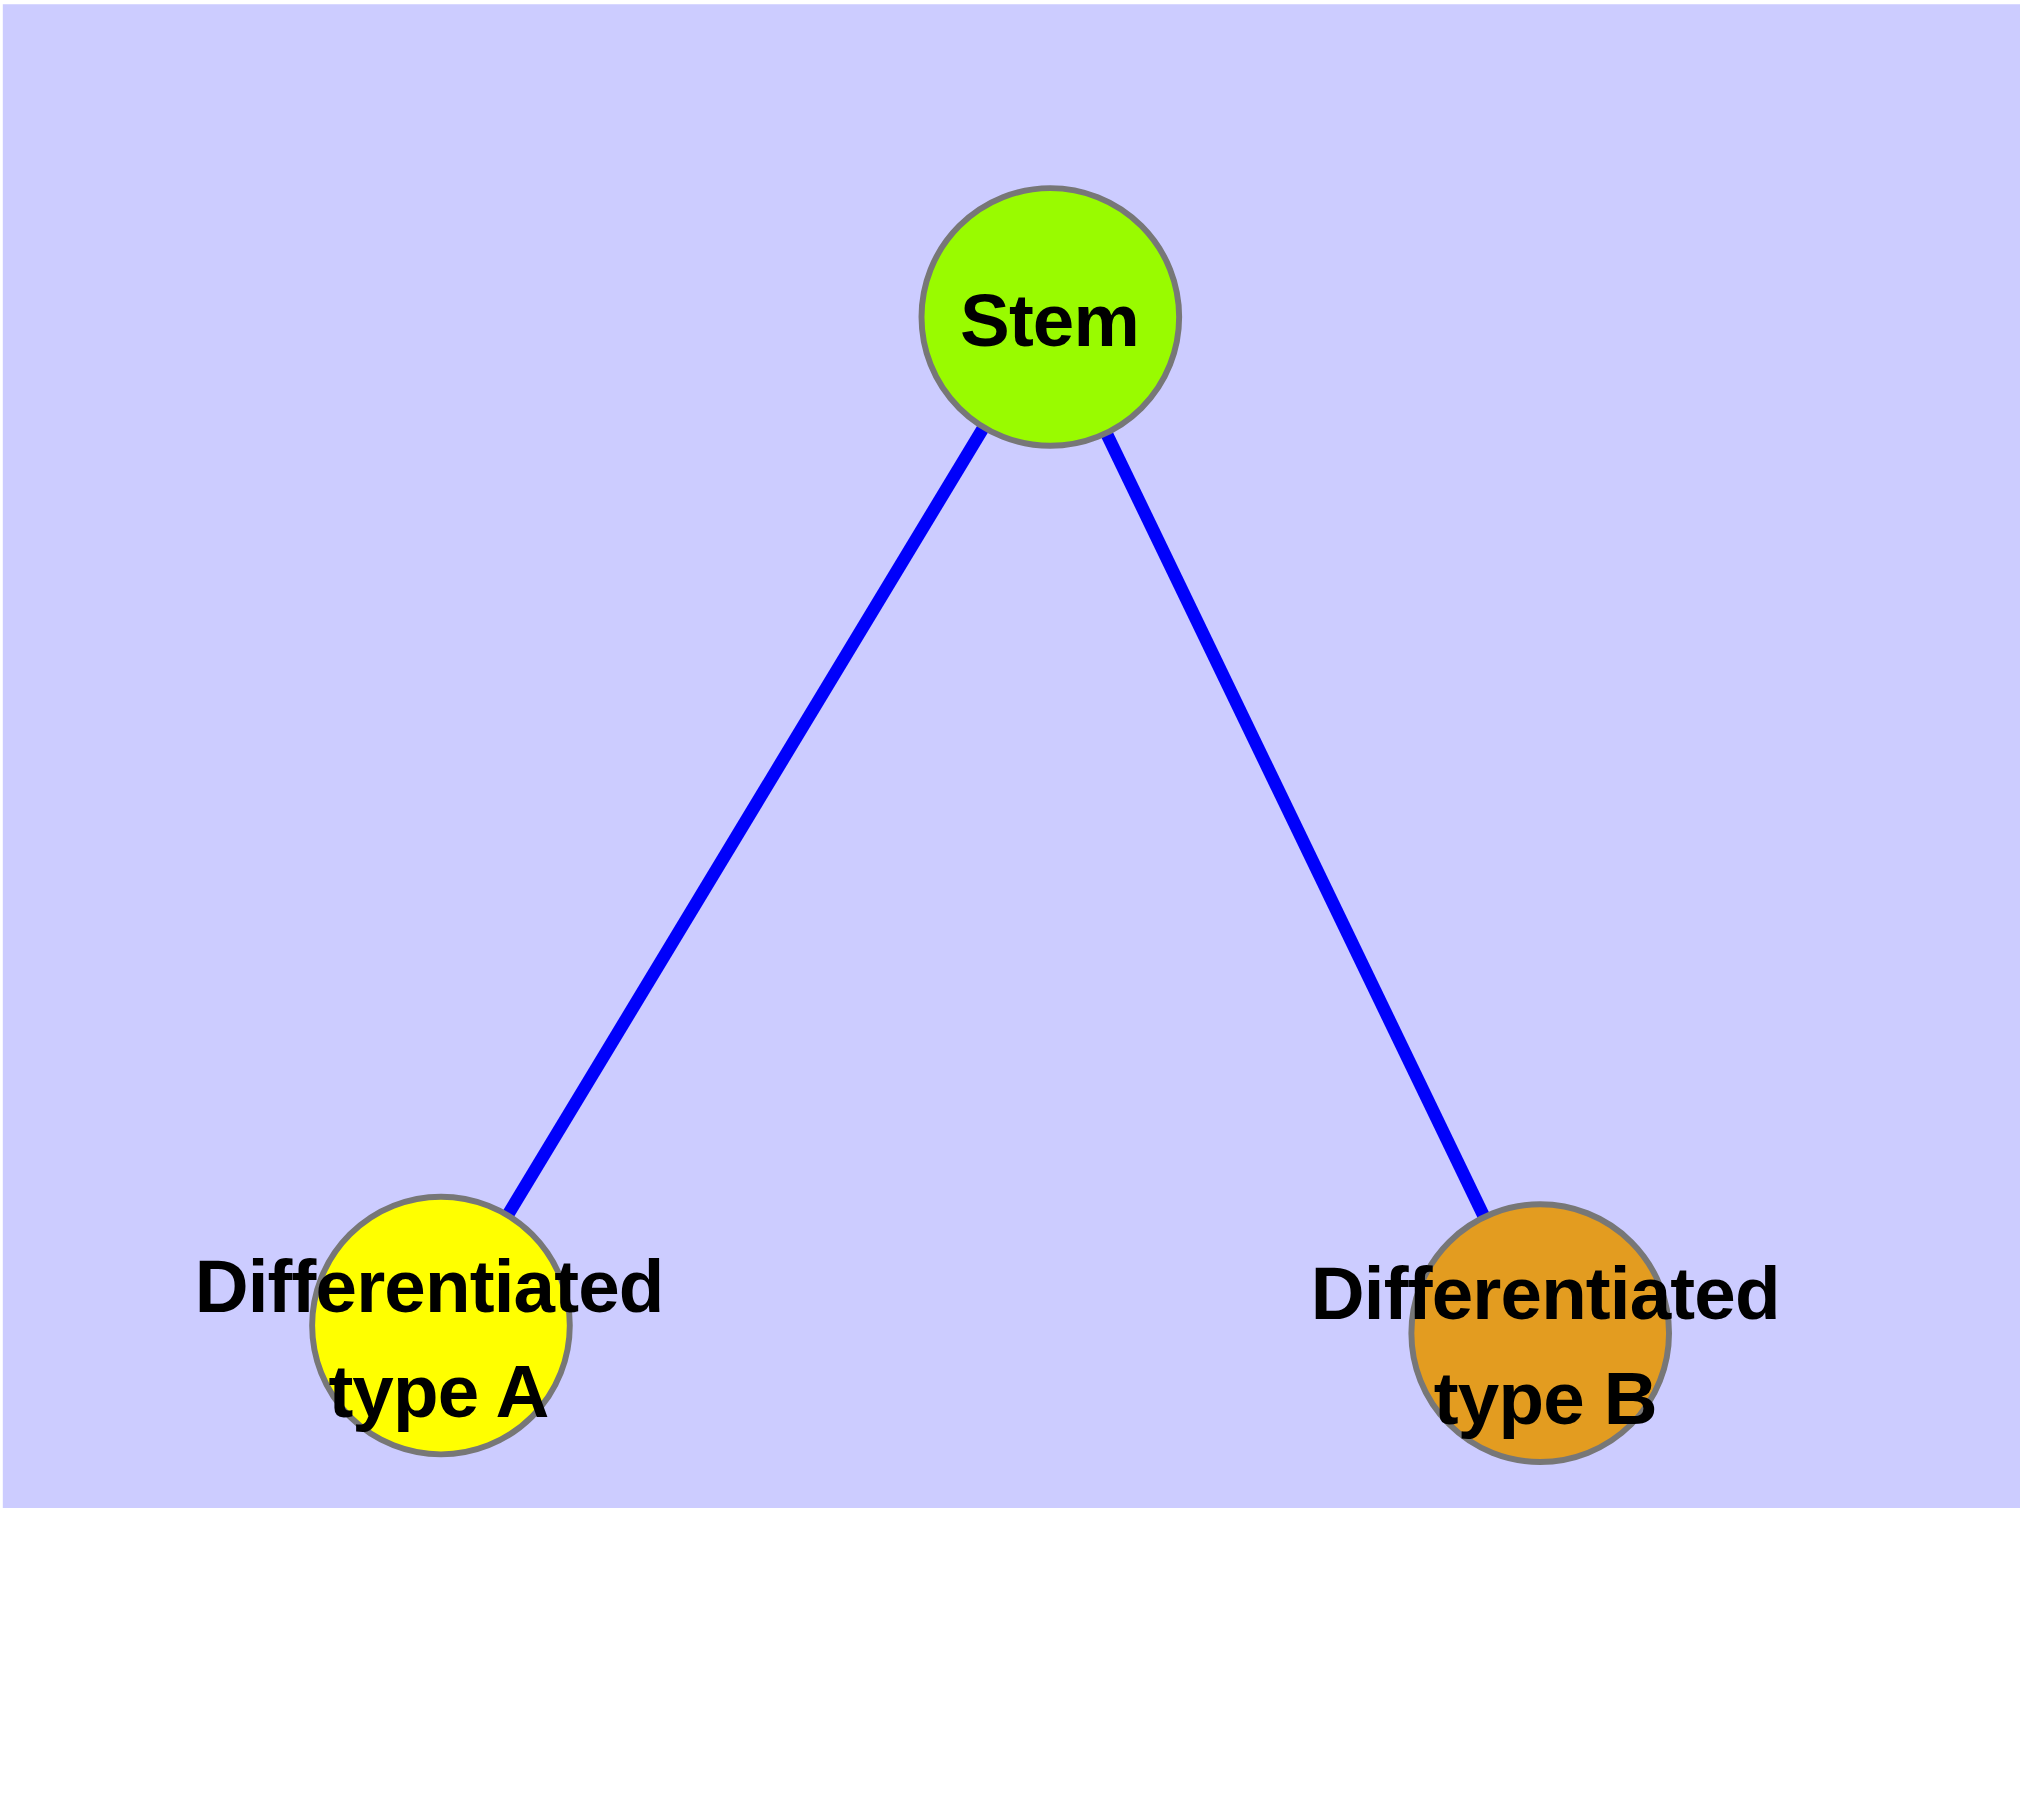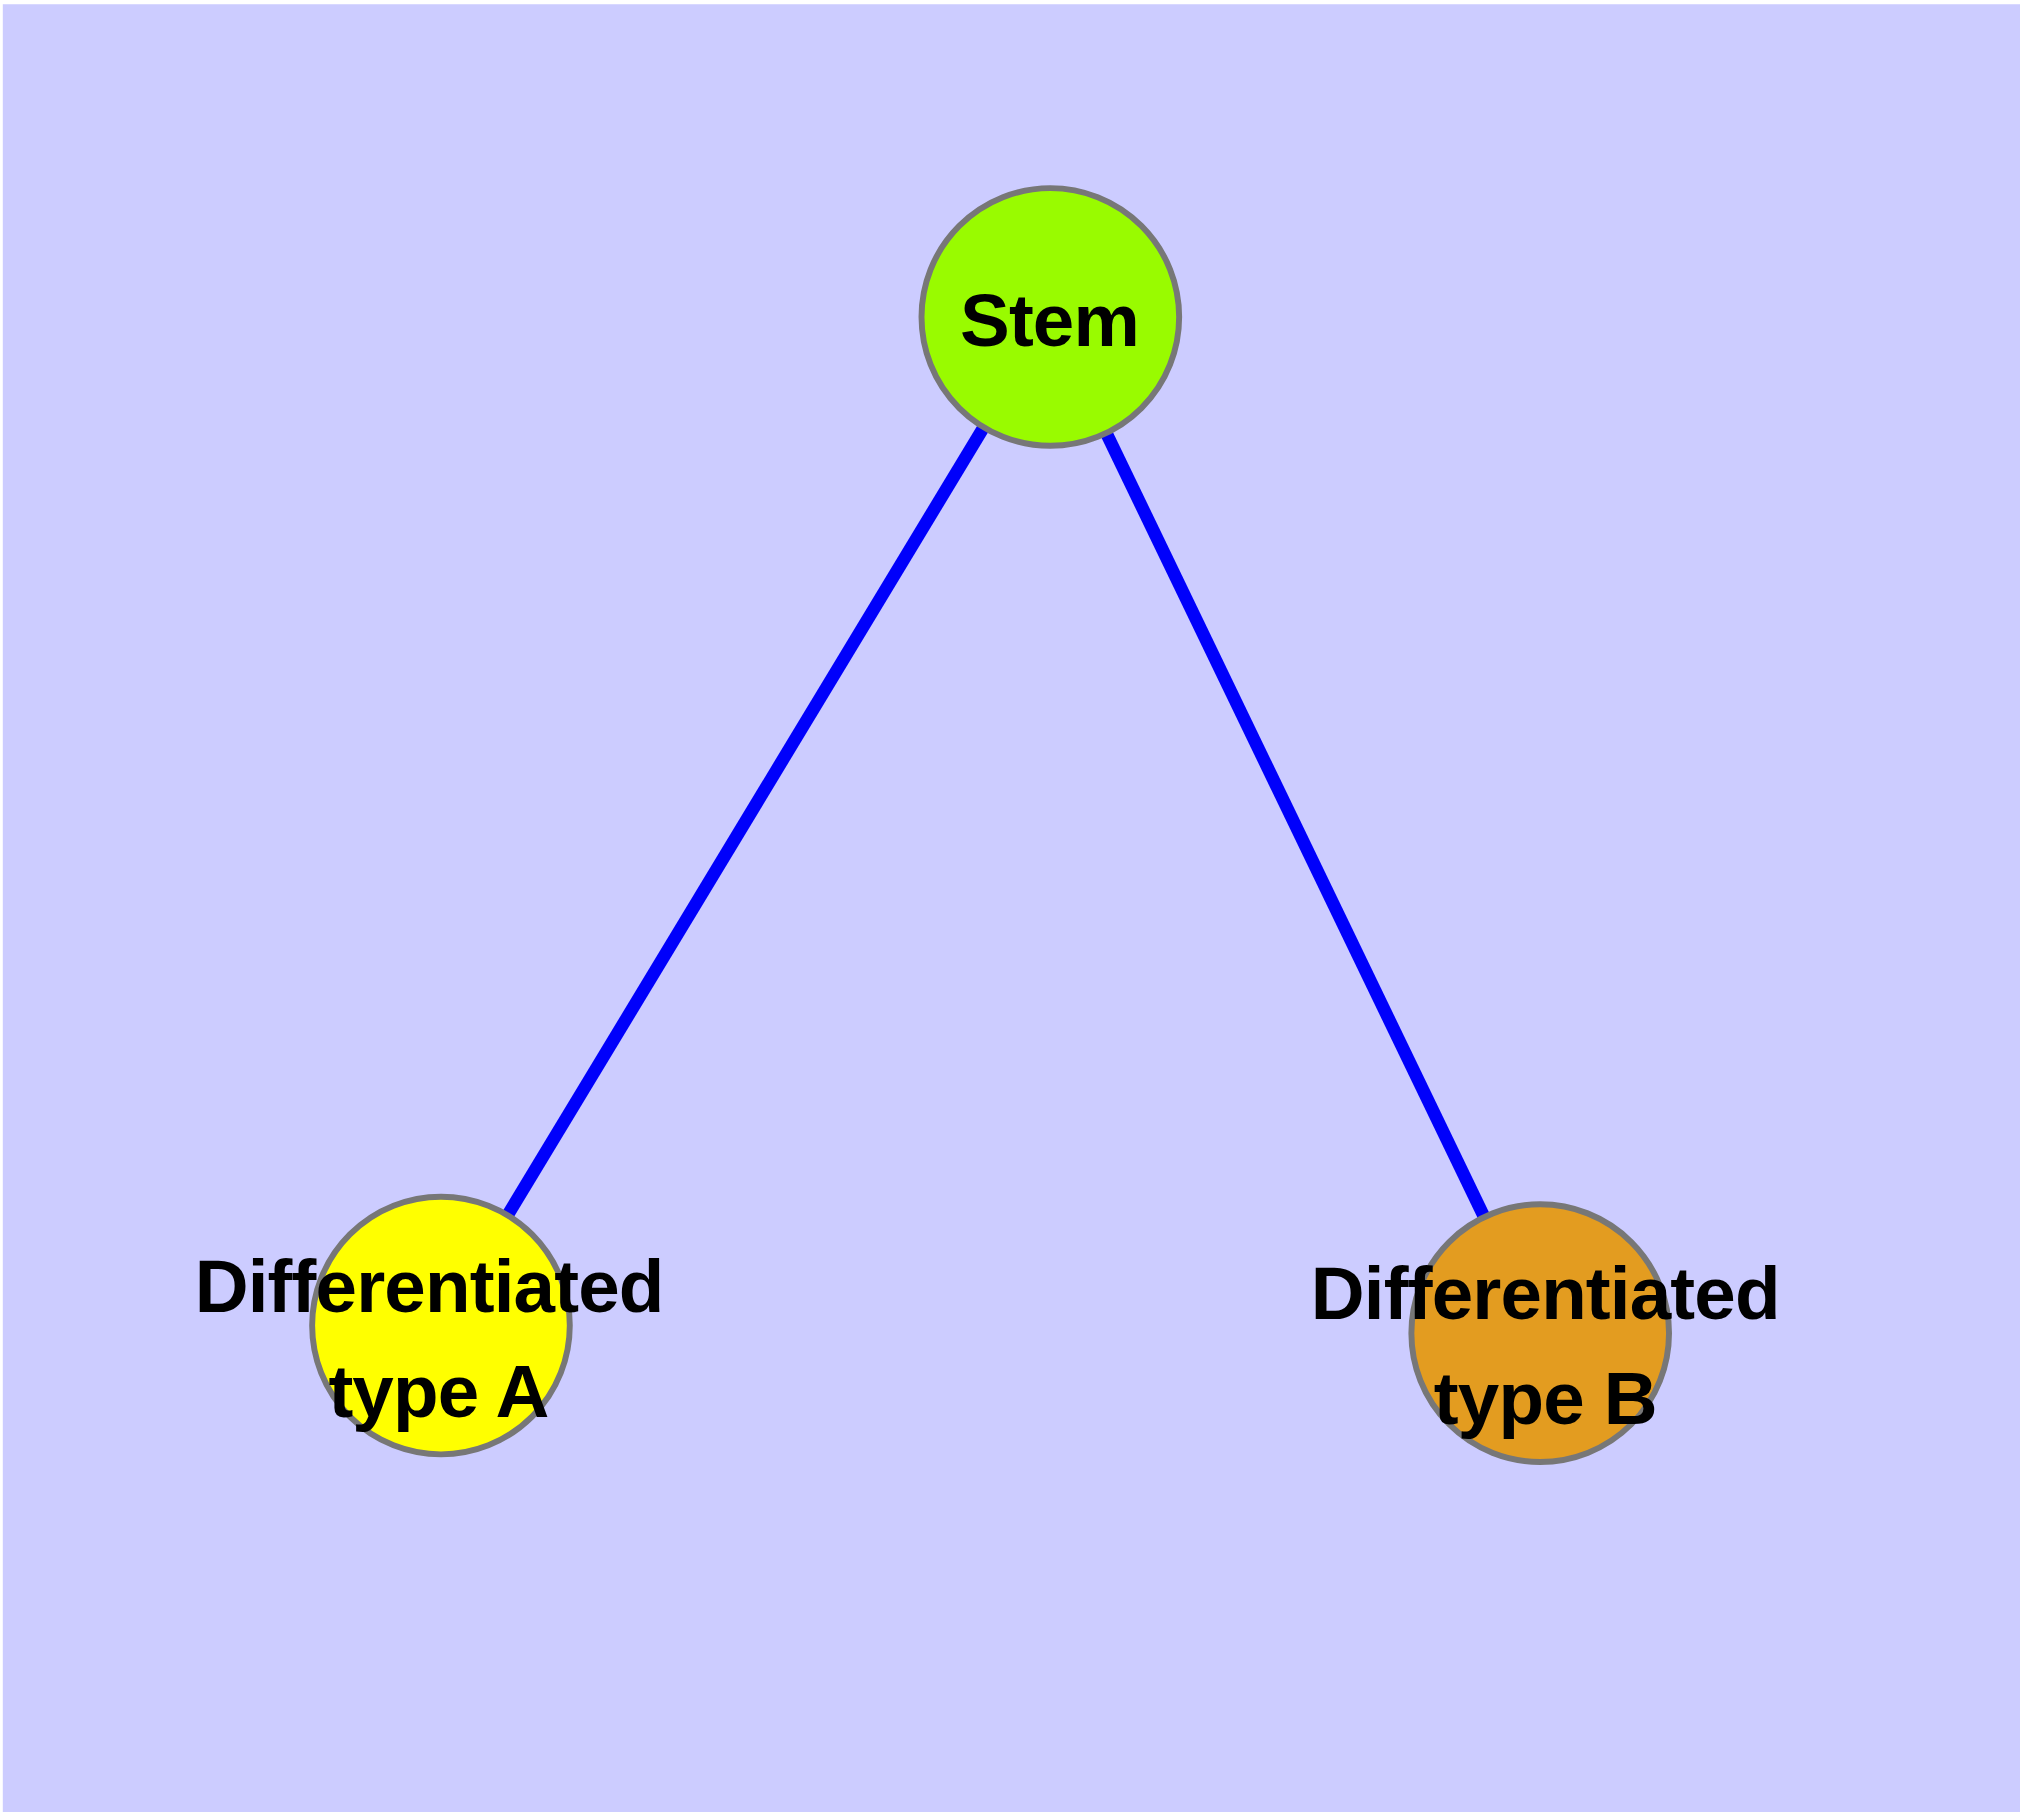--- a/index.html
+++ b/index.html
@@ -2,21 +2,21 @@
 <html style="font-size:13.6px"><head>
 <meta charset="utf-8">
 <style>
   html, body {
     margin: 0;
     padding: 0;
     background: #ffffff;
   }
   .canvas-wrap {
     width: 2021px;
-    height: 1812px;
+    height: 1508px;
     position: relative;
   }
   svg {
     display: block;
     width: 2021px;
     height: 1812px;
   }
   .node-circle {
     stroke-width: 7px;
   }

